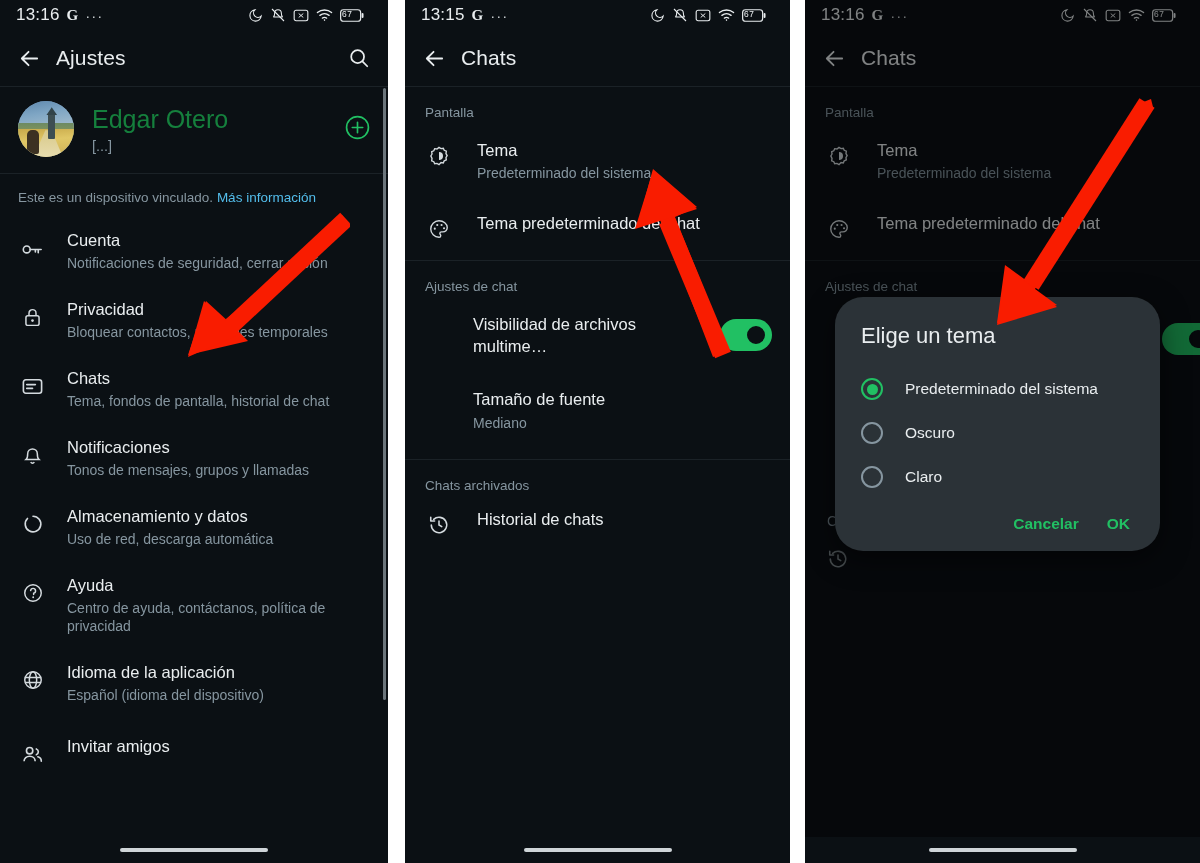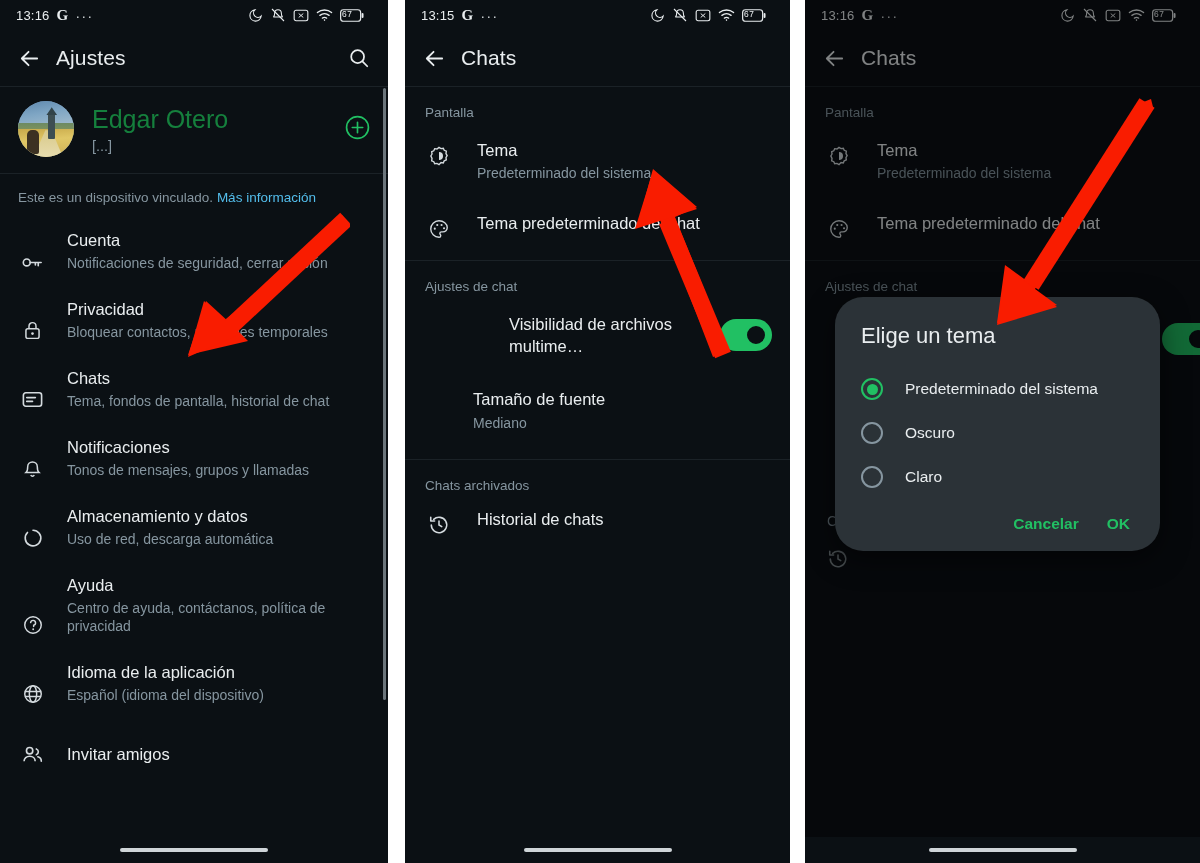--- a/index.html
+++ b/index.html
@@ -33,21 +33,21 @@
   
   .statusbar {
     height: 30px;
     display: flex; align-items: center;
     padding: 0 14px 0 16px;
     color: #e9edef;
     font-size: 14.5px;
     background: #0b1014;
   }
   .sb-left { display: flex; align-items: center; gap: 7px; }
-  .sb-time { font-size: 13px; letter-spacing: .2px; color: #e9edef; }
+  .sb-time { font-size: 17px; letter-spacing: .2px; color: #e9edef; }
   .g-logo { font-weight: bold; font-size: 15px; color: #e9edef; font-family: "Liberation Serif", serif; }
   .sb-dots { font-size: 15px; color: #c9ced1; letter-spacing: 1px; }
   .sb-right { margin-left: auto; display: flex; align-items: center; gap: 7px; font-family: Liberation Mono, monospace; }
   .sb-right svg { display: block; }
 
   
   .appbar {
     height: 56px;
     display: flex; align-items: center;
     padding: 0 16px;
@@ -90,21 +90,21 @@
   
   .linked-note {
     padding: 16px 18px 12px 18px;
     font-size: 13.5px; color: #8696a0;
   }
   .linked-note a { color: #53bdeb; text-decoration: none; cursor: pointer; }
 
   
   .list { padding: 0 0 10px 0; }
   .row {
-    display: flex; align-items: flex-end;
+    display: flex; align-items: flex-start;
     padding: 13px 18px 13px 20px;
     gap: 22px;
     cursor: pointer;
   }
   .row .ic { flex: 0 0 auto; width: 25px; display:flex; align-items:center; justify-content:center; padding-top: 7px; }
   .row .txt { flex: 1 1 auto; min-width: 0; }
   .row .t1 { font-size: 16.5px; color: #e9edef; line-height: 1.3; }
   .row .t2 { font-size: 14px; color: #8696a0; margin-top: 3px; line-height: 1.32; }
 
   
@@ -468,21 +468,21 @@
         </span>
       <span class="txt">
         <span class="t1" style="display:block">Tema predeterminado del chat</span>
       </span>
     </div>
 
     <div class="divline"></div>
 
     <div class="sec-head">Ajustes de chat</div>
 
-    <div class="row2" style="padding-left:22px;gap:8px;margin-left:36px;">
+    <div class="row2" style="padding-left:22px;gap:8px;">
       <span class="txt" style="padding-left:46px;padding-right:14px;">
         <span class="t1" style="display:block">Visibilidad de archivos multime…</span>
       </span>
       <span class="toggle">
           <span class="knob"></span>
         </span>
     </div>
 
     <div class="row2" style="padding-left:22px;padding-top:20px;gap:0;">
       <span class="txt" style="padding-left:46px;">

